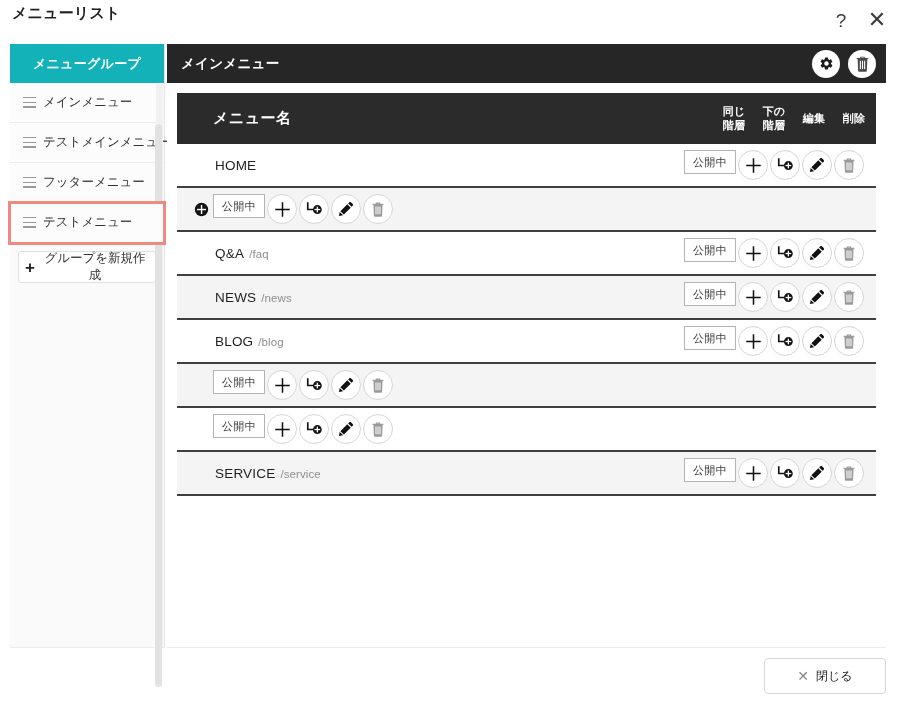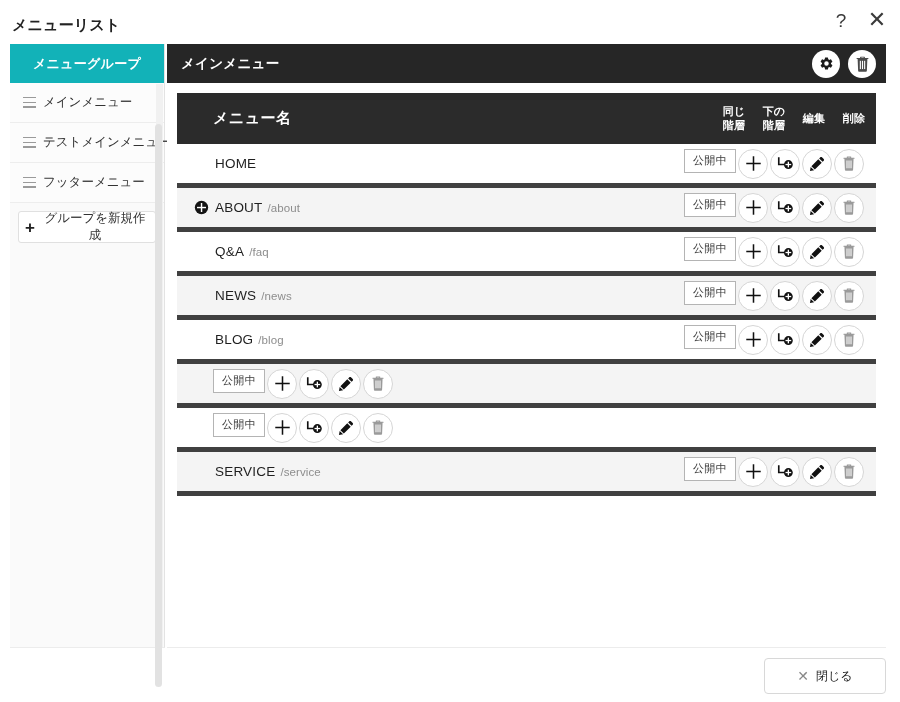--- a/index.html
+++ b/index.html
@@ -19,21 +19,21 @@
   }
 
   
   .titlebar {
     position: absolute;
     left: 0; top: 0;
     width: 900px; height: 44px;
   }
   .titlebar-text {
     position: absolute;
-    left: 12px; top: 16px;
+    left: 12px; top: 4px;
     font-size: 15px;
     font-weight: bold;
     color: #222222;
     letter-spacing: 0.2px;
   }
   .win-btns {
     position: absolute;
     right: 12px; top: 8px;
     display: flex;
     align-items: center;
@@ -208,21 +208,21 @@
   }
   .th-spacer { width: 60px; }
   .th-col.two-line span { display: block; }
   .th-gap { width: 2px; }
 
   .trow {
     display: flex;
     align-items: center;
     height: 44px;
     padding-left: 12px;
-    border-bottom: 5px solid #404040;
+    border-bottom: 2px solid #404040;
     background: #ffffff;
   }
   .trow.alt { background: #f4f4f4; }
   .row-expand {
     width: 24px;
     flex: 0 0 auto;
     display: flex; align-items: center; justify-content: center;
     cursor: pointer;
   }
   .row-expand.empty { cursor: default; }
@@ -337,20 +337,28 @@
 
       <div class="side-item">
         <span class="burger">
             <i></i>
             <i></i>
             <i></i>
           </span>
         <span>フッターメニュー</span>
       </div>
 
+      <div class="side-item selected">
+        <span class="burger">
+            <i></i>
+            <i></i>
+            <i></i>
+          </span>
+        <span>テストメニュー</span>
+      </div>
 
       <div class="side-new-wrap">
         <button class="btn-new-group">
           <span class="plus">+</span>
           <span>グループを新規作成</span>
         </button>
       </div>
     </div>
     <div class="sb-track">
       <div class="sb-thumb"></div>
@@ -434,24 +442,20 @@
             </div>
           </div>
           <div class="trow alt">
             <div class="row-expand">
               <svg width="15" height="15" viewBox="0 0 18 18">
                 <circle cx="9" cy="9" r="8" fill="#141414"></circle>
                 <rect x="8.2" y="3.6" width="1.7" height="10.8" fill="#fff"></rect>
                 <rect x="3.6" y="8.2" width="10.8" height="1.7" fill="#fff"></rect>
               </svg>
             </div>
-            <div class="row-label">
-              <span class="row-title">ABOUT</span>
-              <span class="row-path">/about</span>
-            </div>
             <div class="row-actions">
               <div class="status-badge">公開中</div>
               <button class="icon-btn">
                 <svg width="17" height="17" viewBox="0 0 20 20">
                   <rect x="9.1" y="1.5" width="1.8" height="17" fill="#111"></rect>
                   <rect x="1.5" y="9.1" width="17" height="1.8" fill="#111"></rect>
                 </svg>
               </button>
               <button class="icon-btn">
                 <svg width="19" height="16" viewBox="0 0 22 18">

